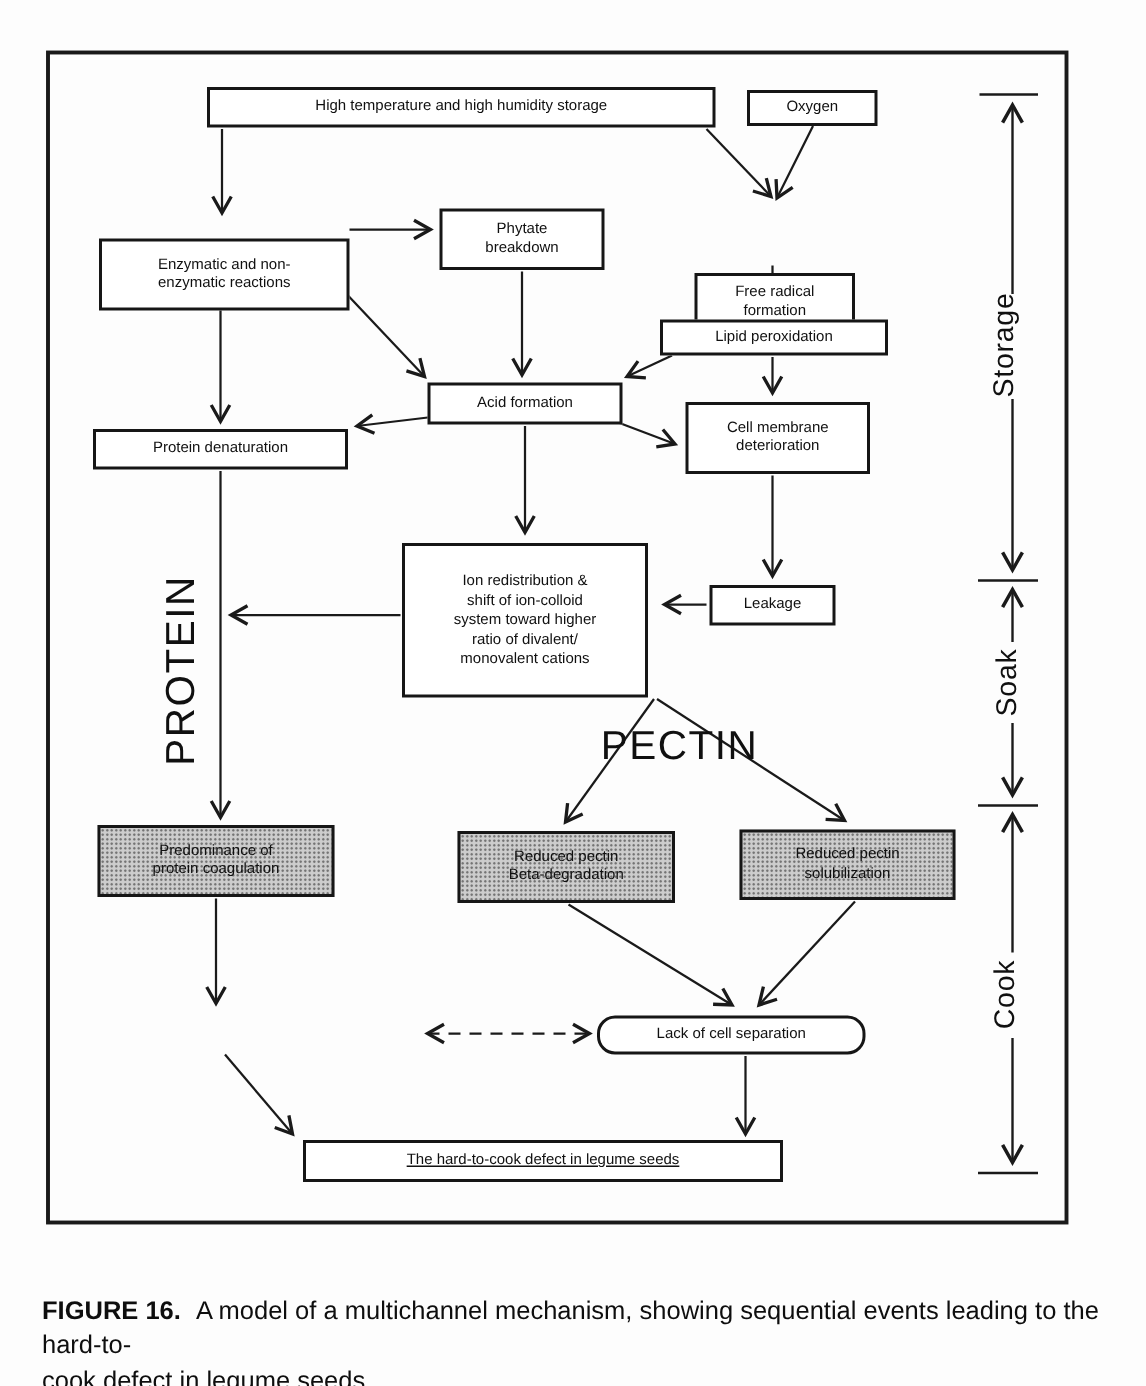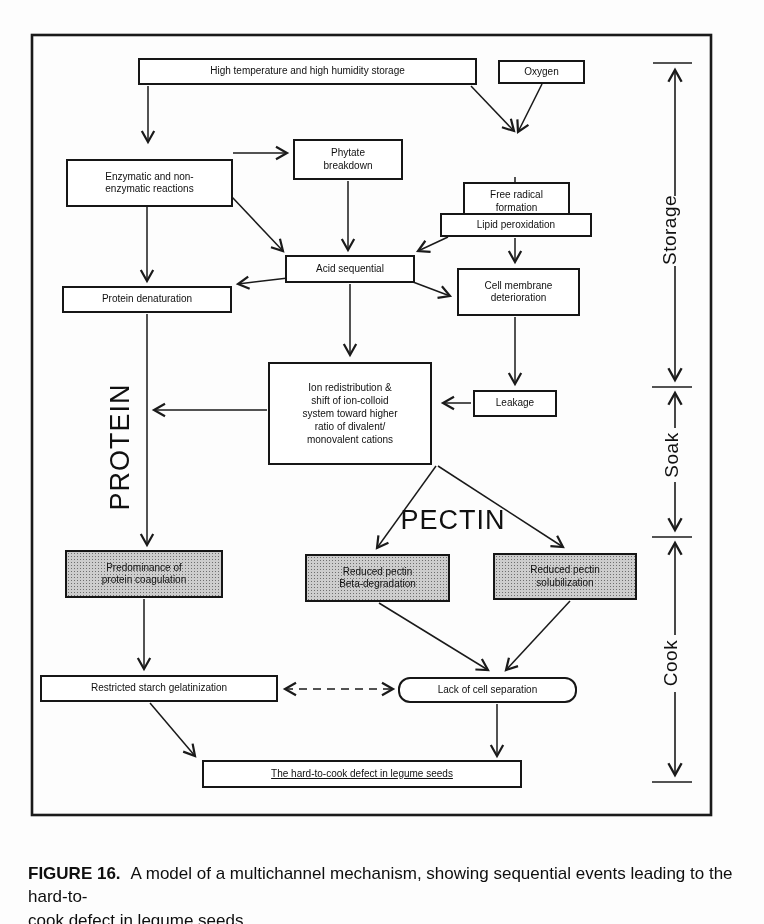--- a/index.html
+++ b/index.html
@@ -100,21 +100,21 @@
 enzymatic reactions</div>
 
   <div class="node" style="left:293px;top:139px;width:110px;height:41px;">Phytate
 breakdown</div>
 
   <div class="node" style="left:463px;top:138px;width:107px;height:39px;margin-top:44px;">Free radical
 formation</div>
 
   <div class="node" style="left:440px;top:213px;width:152px;height:24px;">Lipid peroxidation</div>
 
-  <div class="node" style="left:285px;top:255px;width:130px;height:28px;">Acid sequential</div>
+  <div class="node" style="left:285px;top:255px;width:130px;height:28px;">Acid formation</div>
 
   <div class="node" style="left:62px;top:286px;width:170px;height:27px;">Protein denaturation</div>
 
   <div class="node" style="left:457px;top:268px;width:123px;height:48px;">Cell membrane
 deterioration</div>
 
   <div class="node" style="left:268px;top:362px;width:164px;height:103px;line-height:1.3;">Ion redistribution &amp;
 shift of ion-colloid
 system toward higher
 ratio of divalent/
@@ -124,29 +124,28 @@
 
   <div class="node shaded" style="left:65px;top:550px;width:158px;height:48px;">Predominance of
 protein coagulation</div>
 
   <div class="node shaded" style="left:305px;top:554px;width:145px;height:48px;">Reduced pectin
 Beta-degradation</div>
 
   <div class="node shaded" style="left:493px;top:553px;width:144px;height:47px;">Reduced pectin
 solubilization</div>
 
-  <div class="node" style="left:40px;top:675px;width:238px;height:27px;">Restricted starch gelatinization</div>
 
   <div class="node" style="left:398px;top:677px;width:179px;height:26px;border-radius:12px;">Lack of cell separation</div>
 
   <div class="node" style="left:202px;top:760px;width:320px;height:28px;text-decoration:underline;">The hard-to-cook defect in legume seeds</div>
 
   <div class="channel-label rot" style="left:40px;top:430px;width:160px;height:34px;">PROTEIN</div>
 
-  <div class="channel-label" style="left:398px;top:505px;width:110px;height:30px;text-align:right;">PECTIN</div>
+  <div class="channel-label" style="left:398px;top:482px;width:110px;height:30px;text-align:right;">PECTIN</div>
 
   <div class="phase-label" style="left:590px;top:215px;width:160px;height:30px;">Storage</div>
 
   <div class="phase-label" style="left:592px;top:440px;width:160px;height:30px;">Soak</div>
 
   <div class="phase-label" style="left:591px;top:648px;width:160px;height:30px;">Cook</div>
 
   <div id="caption">
     <span class="fig-label">FIGURE 16.</span><span class="fig-text">A model of a multichannel mechanism, showing sequential events leading to the hard-to-
 cook defect in legume seeds.</span>

